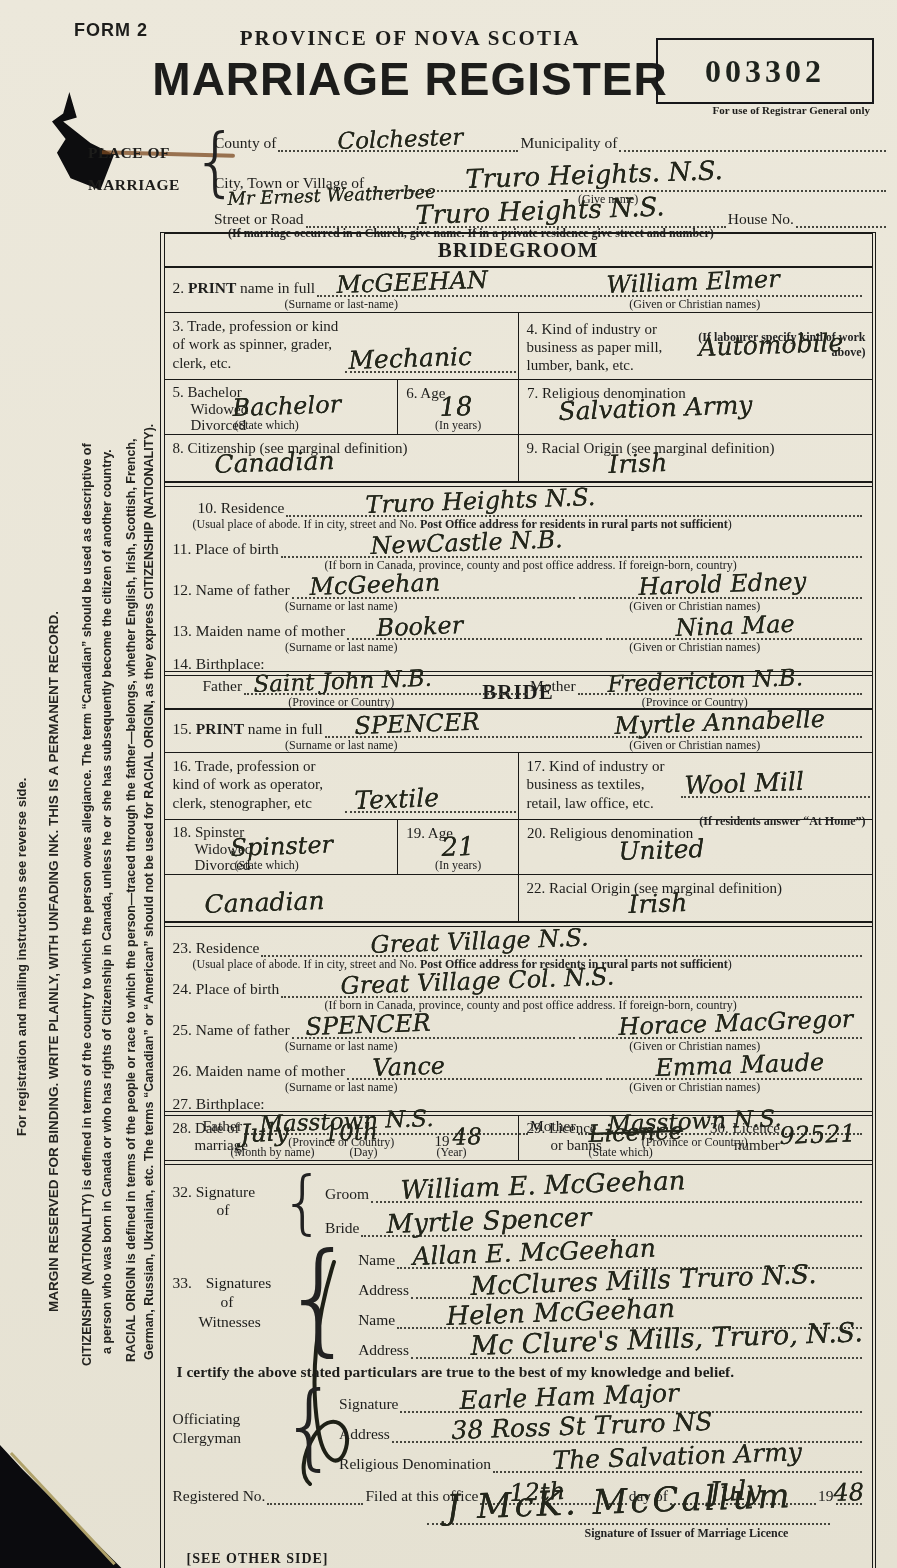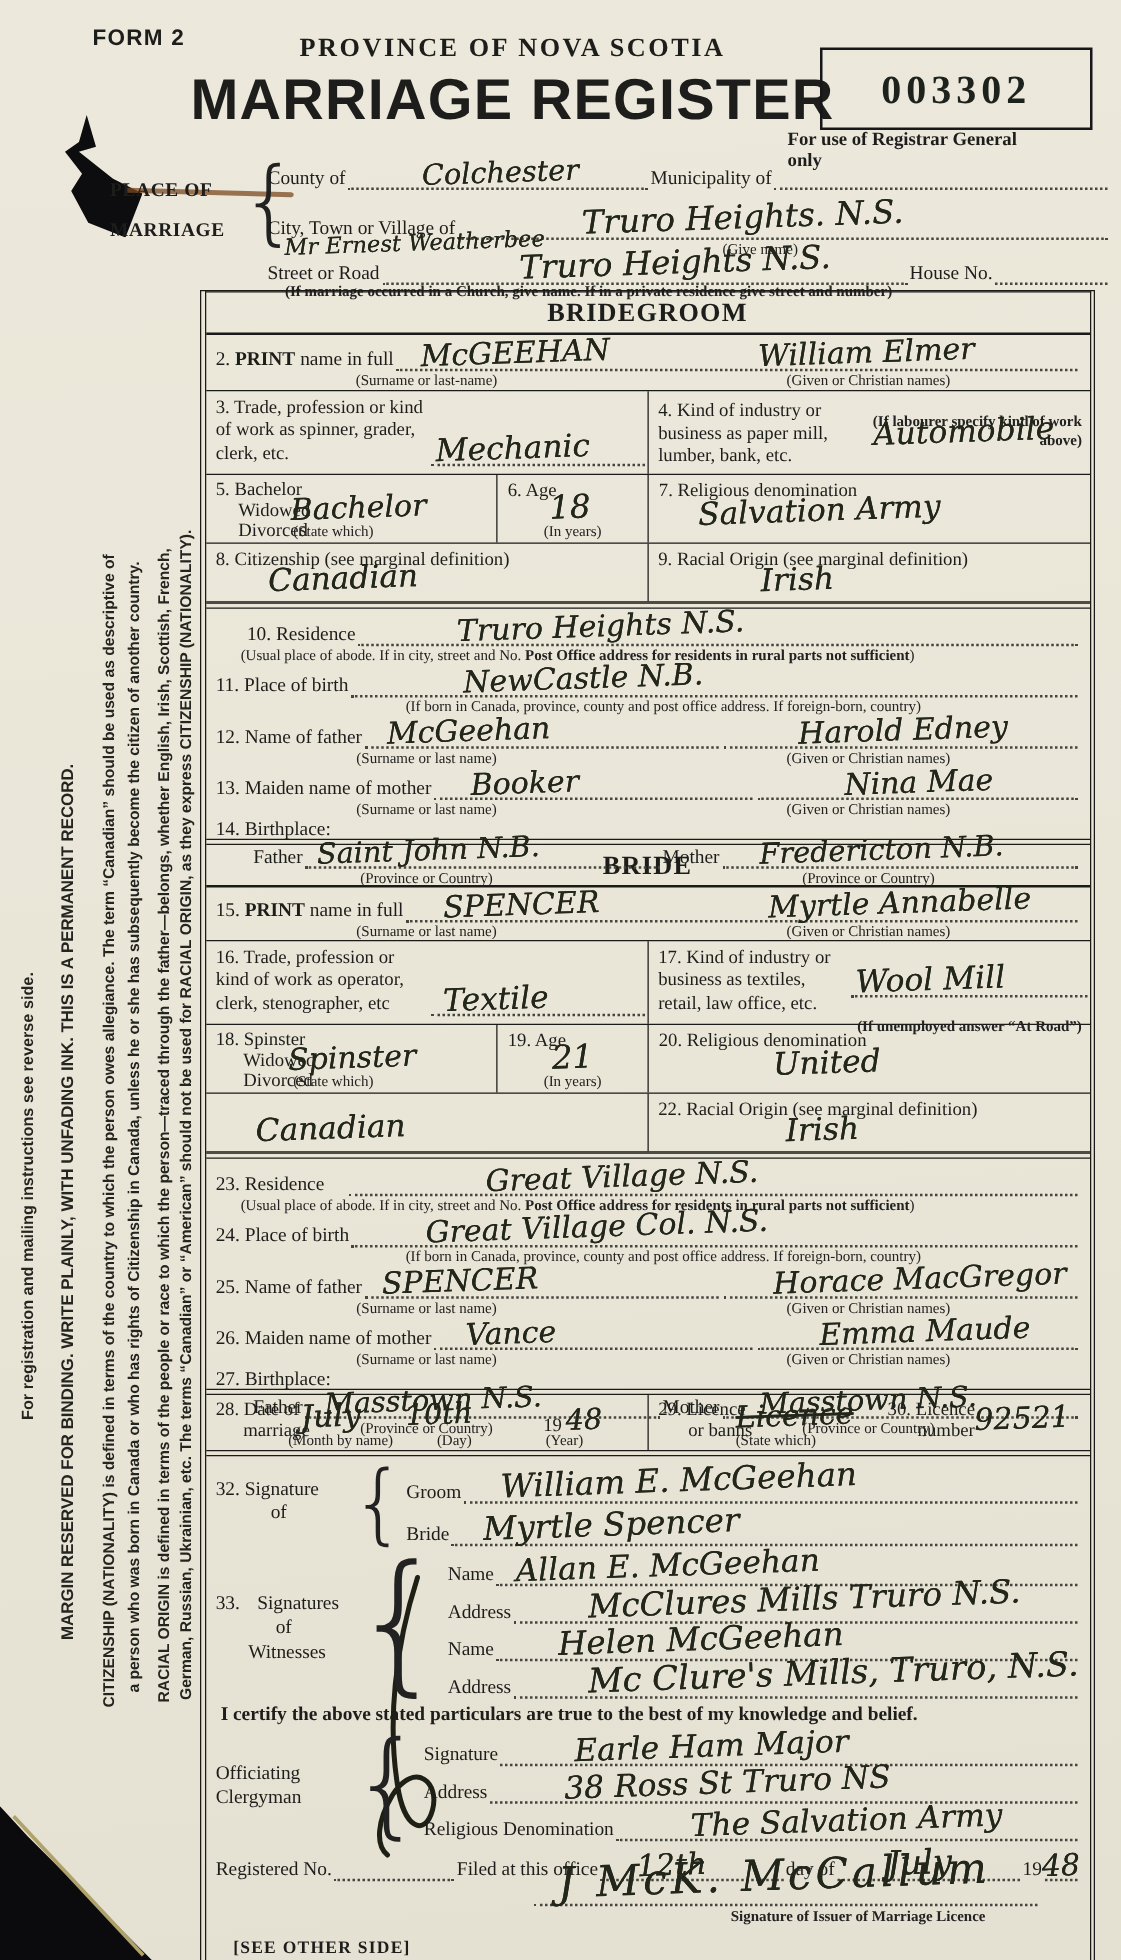--- a/index.html
+++ b/index.html
@@ -16,21 +16,21 @@
   
   .mnote{position:absolute;transform:rotate(-90deg);transform-origin:0 0;font-family:"Liberation Sans",sans-serif;
          font-weight:bold;color:#242420;white-space:nowrap;}
   
   .hdr-form{position:absolute;left:74px;top:20px;font-family:"Liberation Sans",sans-serif;font-weight:bold;font-size:18px;letter-spacing:1px;}
   .hdr-prov{position:absolute;left:160px;top:26px;width:500px;text-align:center;font-weight:bold;font-size:21px;letter-spacing:2px;}
   .hdr-title{position:absolute;left:140px;top:52px;width:540px;text-align:center;font-family:"Liberation Sans",sans-serif;
              font-weight:bold;font-size:46px;letter-spacing:1px;}
   .serialbox{position:absolute;left:656px;top:38px;width:214px;height:62px;border:2.5px solid #17171a;
              display:flex;align-items:center;justify-content:center;font-size:32px;letter-spacing:4px;font-weight:bold;color:#1d221c;}
-  .serialnote{position:absolute;left:630px;top:104px;width:214px;text-align:left;font-weight:bold;font-size:15px;}
+  .serialnote{position:absolute;left:656px;top:104px;width:214px;text-align:right;font-weight:bold;font-size:11px;}
   .placeblock{position:absolute;left:88px;top:130px;width:800px;}
   .place-hd{position:absolute;left:0;font-weight:bold;font-size:15.5px;letter-spacing:.5px;}
   .brace-hd{position:absolute;left:104px;top:-6px;font-family:"DejaVu Sans",sans-serif;font-size:74px;font-weight:200;line-height:74px;color:#222;}
   .pline{position:absolute;display:flex;align-items:flex-end;}
   .plbl{font-size:15.5px;white-space:nowrap;}
   .fill{flex:1;border-bottom:2px dotted #46463e;position:relative;margin:0 2px;}
   .cap{font-size:12px;color:#222;}
   
   .hw{position:absolute;bottom:-4px;font-family:"DejaVu Serif",serif;font-style:italic;font-size:23px;color:#23261b;
       white-space:nowrap;transform:rotate(-2deg);transform-origin:left bottom;text-shadow:0 0 .5px #23261b;}
@@ -271,21 +271,21 @@
                 <span class="hw" style="left:10px;font-size:25px;">Textile</span>
               </span>
       </div>
       <div class="vdiv" style="width:50%;display:flex;flex-direction:column;">
         <div style="display:flex;flex:1;">
           <div class="para" style="width:150px;"><span>17.</span> <span>Kind of industry or business as textiles, retail, law office, etc.</span></div>
           <span class="fill" style="align-self:flex-end;margin-bottom:16px;">
                   <span class="hw" style="left:4px;font-size:25px;">Wool Mill</span>
                 </span>
         </div>
-        <div class="cap" style="text-align:right;padding:0 6px 2px 0;font-weight:bold;">(If unemployed answer “At Road”)</div>
+        <div class="cap" style="text-align:right;padding:0 6px 2px 0;font-weight:bold;">(If residents answer “At Home”)</div>
       </div>
     </div>
 
     <div class="r cols" style="height:54px;">
       <div style="width:33%;position:relative;">
         <div class="para" style="line-height:1.1;"><span>18.</span> <span>Spinster</span><br><span style="margin-left:22px;">Widowed</span><br><span style="margin-left:22px;">Divorced</span></div>
         <span class="hw" style="left:66px;bottom:12px;font-size:24px;">Spinster</span>
         <div class="cap" style="position:absolute;bottom:1px;left:70px;">(State which)</div>
       </div>
       <div class="vdiv" style="width:17%;position:relative;">
@@ -305,21 +305,21 @@
       </div>
       <div class="vdiv" style="width:50%;position:relative;">
         <div class="para"><span>22.</span> <span>Racial Origin (see marginal definition)</span></div>
         <span class="hw" style="left:110px;bottom:2px;font-size:25px;">Irish</span>
       </div>
     </div>
 
     <div class="hr2"></div>
 
     <div class="r last" style="height:180px;border-bottom:none;">
-      <div class="fl" style="height:26px;margin-top:4px;gap:18px;">
+      <div class="fl" style="height:26px;margin-top:4px;">
         <span class="lbl"><span>23.</span> <span>Residence</span></span>
         <span class="fill">
                 <span class="hw" style="left:110px;font-size:24px;">Great Village N.S.</span>
               </span>
       </div>
       <div class="cap" style="padding-left:28px;"><span>(Usual place of abode.   If in city, street and No.  </span><span class="lblb">Post Office address for residents in rural parts not sufficient</span><span>)</span></div>
 
       <div class="fl" style="height:26px;">
         <span class="lbl"><span>24.</span> <span>Place of birth</span></span>
         <span class="fill">

